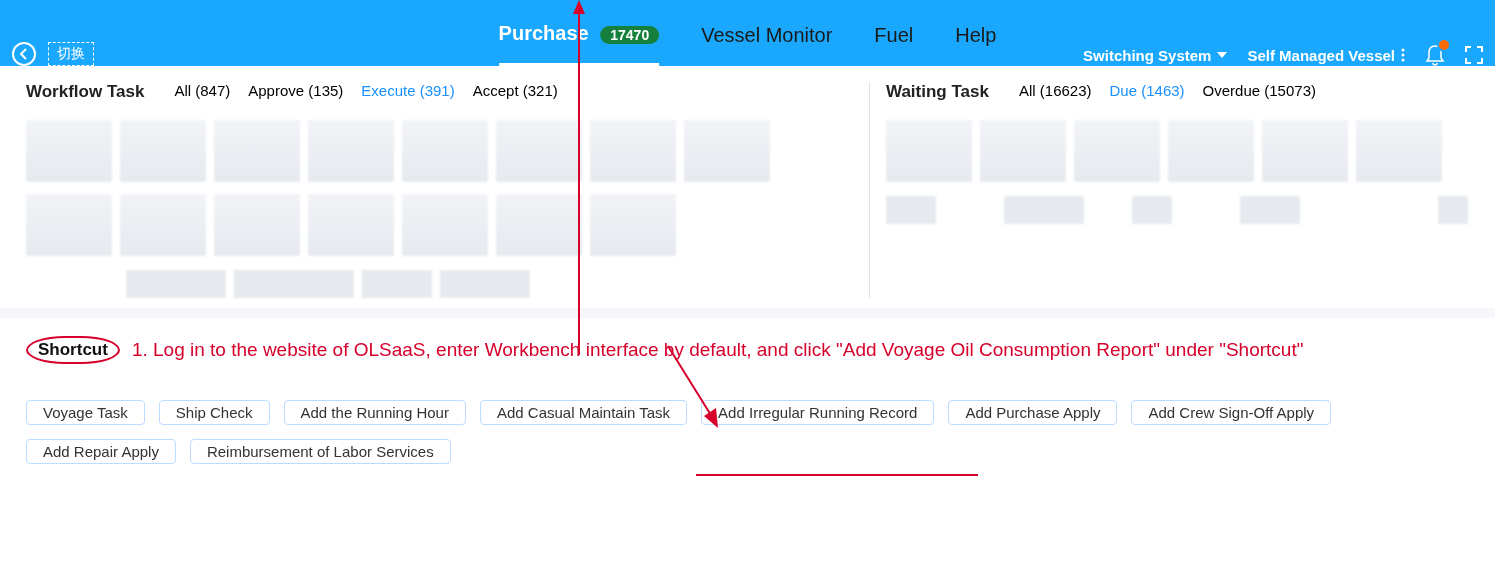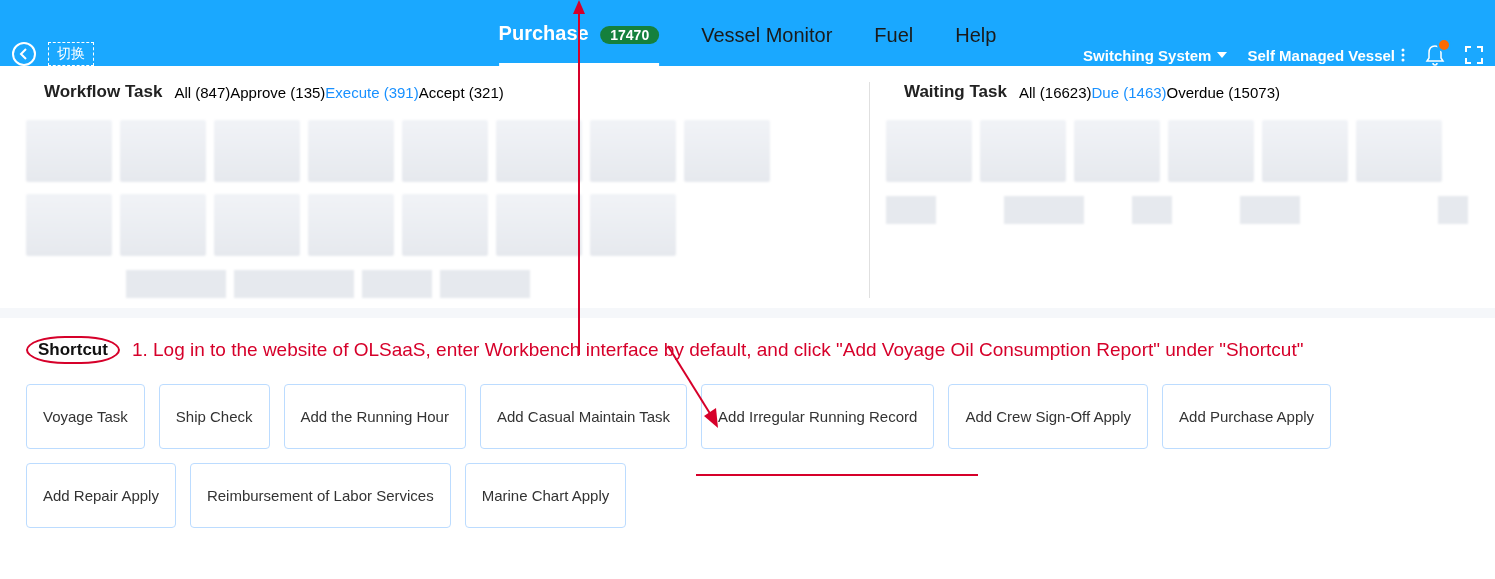--- a/index.html
+++ b/index.html
@@ -17,38 +17,38 @@
 .topbar .right .sys { font-weight: 700; cursor: pointer; display: flex; align-items: center; gap: 6px; }
 .topbar .bell-wrap { position: relative; cursor: pointer; }
 .topbar .bell-dot { position: absolute; top: -6px; right: -6px; width: 14px; height: 14px; background: #ff6a00; border-radius: 50%; border: 2px solid #1aa8ff; }
 .topbar .expand { cursor: pointer; }
 
 
 .tasks { display: flex; padding: 16px 26px 10px 26px; border-bottom: 10px solid #f5f7fa; position: relative; }
 .tasks .left { flex: 0 0 835px; padding-right: 20px; }
 .tasks .divider { width: 1px; background: #e0e0e0; margin: 0 8px; }
 .tasks .right { flex: 1; padding-left: 8px; }
-.task-head { display: flex; align-items: center; margin-bottom: 18px; margin-left: 18px; }
+.task-head { display: flex; align-items: flex-start; gap: 18px; margin-bottom: 18px; }
 .task-title { font-size: 17px; font-weight: 700; color: #222; margin-right: 12px; }
 .task-filter { font-size: 15px; color: #000000; cursor: pointer; }
 .task-filter.active { color: #1890ff; }
 
 
 .blur-area { display: flex; flex-wrap: wrap; gap: 10px 8px; }
 .blur-card { width: 86px; height: 62px; background: linear-gradient(0deg, #e6e9ee 0%, #f1f3f7 100%); border-radius: 2px; filter: blur(1px); }
 .blur-row2 { display: flex; flex-wrap: wrap; gap: 10px 8px; margin-top: 14px; }
 .blur-small { width: 60px; height: 28px; background: #e6e9ee; filter: blur(1px); }
 
 
 .shortcut-sec { padding: 18px 26px 40px 26px; position: relative; }
-.shortcut-head { display: flex; align-items: center; gap: 12px; margin-bottom: 20px; }
+.shortcut-head { display: flex; align-items: center; gap: 12px; margin-bottom: 36px; }
 .shortcut-label { font-size: 17px; font-weight: 700; color: #111; padding: 2px 10px; border: 2.5px solid #d6002a; border-radius: 50%/60%; display: inline-block; }
 .instruction { color: #d6002a; font-size: 19px; font-weight: 500; }
 .shortcut-btns { display: flex; flex-wrap: wrap; gap: 14px; }
-.shortcut-btn { border: 1px solid #bcdcff; background: #fff; color: #333; padding: 23px 16px; border-radius: 4px; font-size: 15px; cursor: pointer; }
+.shortcut-btn { border: 1px solid #bcdcff; background: #fff; color: #333; padding: 3px 16px; border-radius: 4px; font-size: 15px; cursor: pointer; }
 .underline-ann { position: absolute; height: 2px; background: #d6002a; }
 
 
 .red-arrow { position: absolute; pointer-events: none; }
 
 svg { display: block; }
 </style>
 </head>
 <body>
 
@@ -172,25 +172,24 @@
     <span class="shortcut-label">Shortcut</span>
     <span class="instruction">1. Log in to the website of OLSaaS, enter Workbench interface by default, and click "Add Voyage Oil Consumption Report" under "Shortcut"</span>
   </div>
 
   <div class="shortcut-btns">
     <button class="shortcut-btn">Voyage Task</button>
     <button class="shortcut-btn">Ship Check</button>
     <button class="shortcut-btn">Add the Running Hour</button>
     <button class="shortcut-btn">Add Casual Maintain Task</button>
     <button class="shortcut-btn">Add Irregular Running Record</button>
+    <button class="shortcut-btn">Add Purchase Apply</button>
     <button class="shortcut-btn">Add Crew Sign-Off Apply</button>
-    <button class="shortcut-btn">Add Purchase Apply</button>
     <button class="shortcut-btn">Add Repair Apply</button>
     <button class="shortcut-btn">Reimbursement of Labor Services</button>
-    <button class="shortcut-btn">Marine Chart Apply</button>
   </div>
 
   <svg class="red-arrow" style="left:660px;top:20px;" width="70" height="100" viewBox="0 0 70 100">
     <line x1="8" y1="8" x2="54" y2="82" stroke="#d6002a" stroke-width="2"></line>
     <path d="M58 90 L44 78 L56 70 Z" fill="#d6002a"></path>
   </svg>
 
   <div class="underline-ann" style="left:696px;top:156px;width:282px;"></div>
 </div>
 

